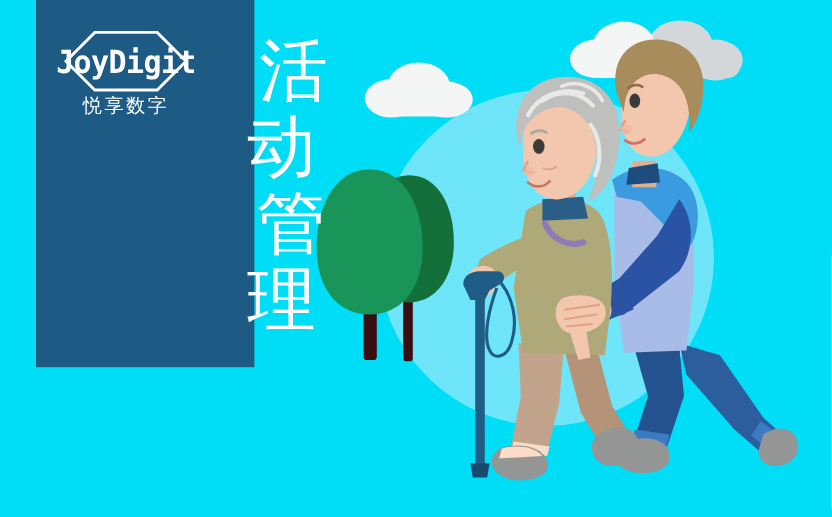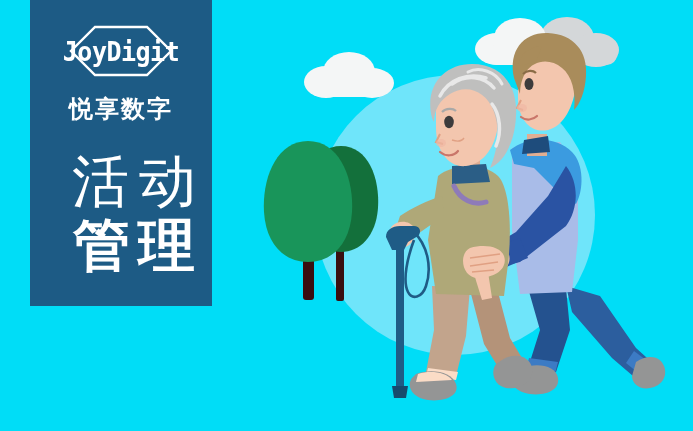--- a/index.html
+++ b/index.html
@@ -23,22 +23,21 @@
   }
 
   
   #panel{
     position:absolute;
     left:30px; top:0;
     width:182px; height:306px;
     background:#1D5B85;
     z-index:5;
     display:flex;
-    flex-direction:column;
-    align-items:center;
+    flex-direction:row;
   }
 
   
   #logo-block{
     margin-top:26px;
     width:150px;
     display:flex;
     flex-direction:column;
     align-items:center;
   }
@@ -53,23 +52,23 @@
     z-index:2;
     font-family:"DejaVu Sans Mono","Liberation Mono",monospace;
     font-weight:700;
     font-size:25px;
     letter-spacing:-0.5px;
     color:#FFFFFF;
     line-height:1;
     transform:scaleY(1.06);
   }
   #logo-cn{
-    margin-top:20px;
-    font-size:24px;
-    font-weight:700;
+    margin-top:4px;
+    font-size:16px;
+    font-weight:400;
     color:#FFFFFF;
     letter-spacing:2px;
     line-height:1.1;
   }
 
   
   #title{
     margin-top:28px;
     width:100%;
     display:flex;
@@ -79,21 +78,21 @@
   }
   .title-line{
     color:#FFFFFF;
     font-size:57px;
     font-weight:400;
     letter-spacing:10px;
     line-height:1.12;
     text-indent:10px;
   }
   .title-line.bold{
-    font-weight:700;
+    font-weight:400;
     letter-spacing:8px;
     text-indent:8px;
   }
 </style>
 </head>
 <body>
 
 <div id="poster">
 
   <svg id="scene" viewBox="0 0 693 431">

